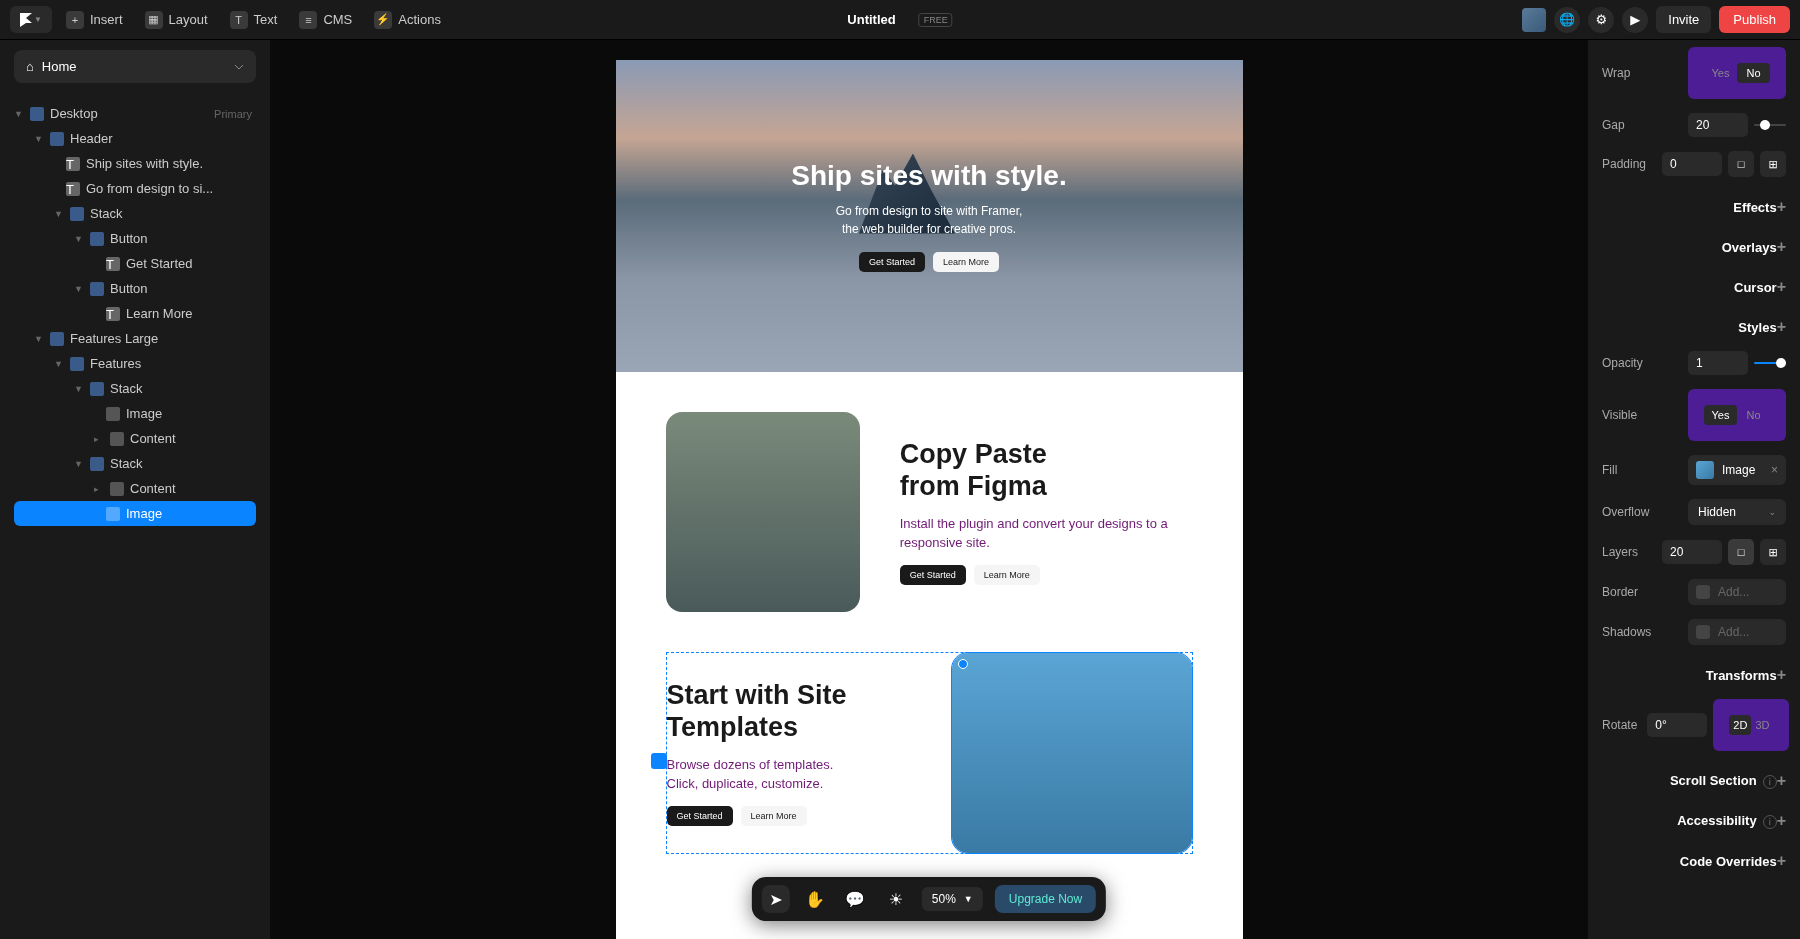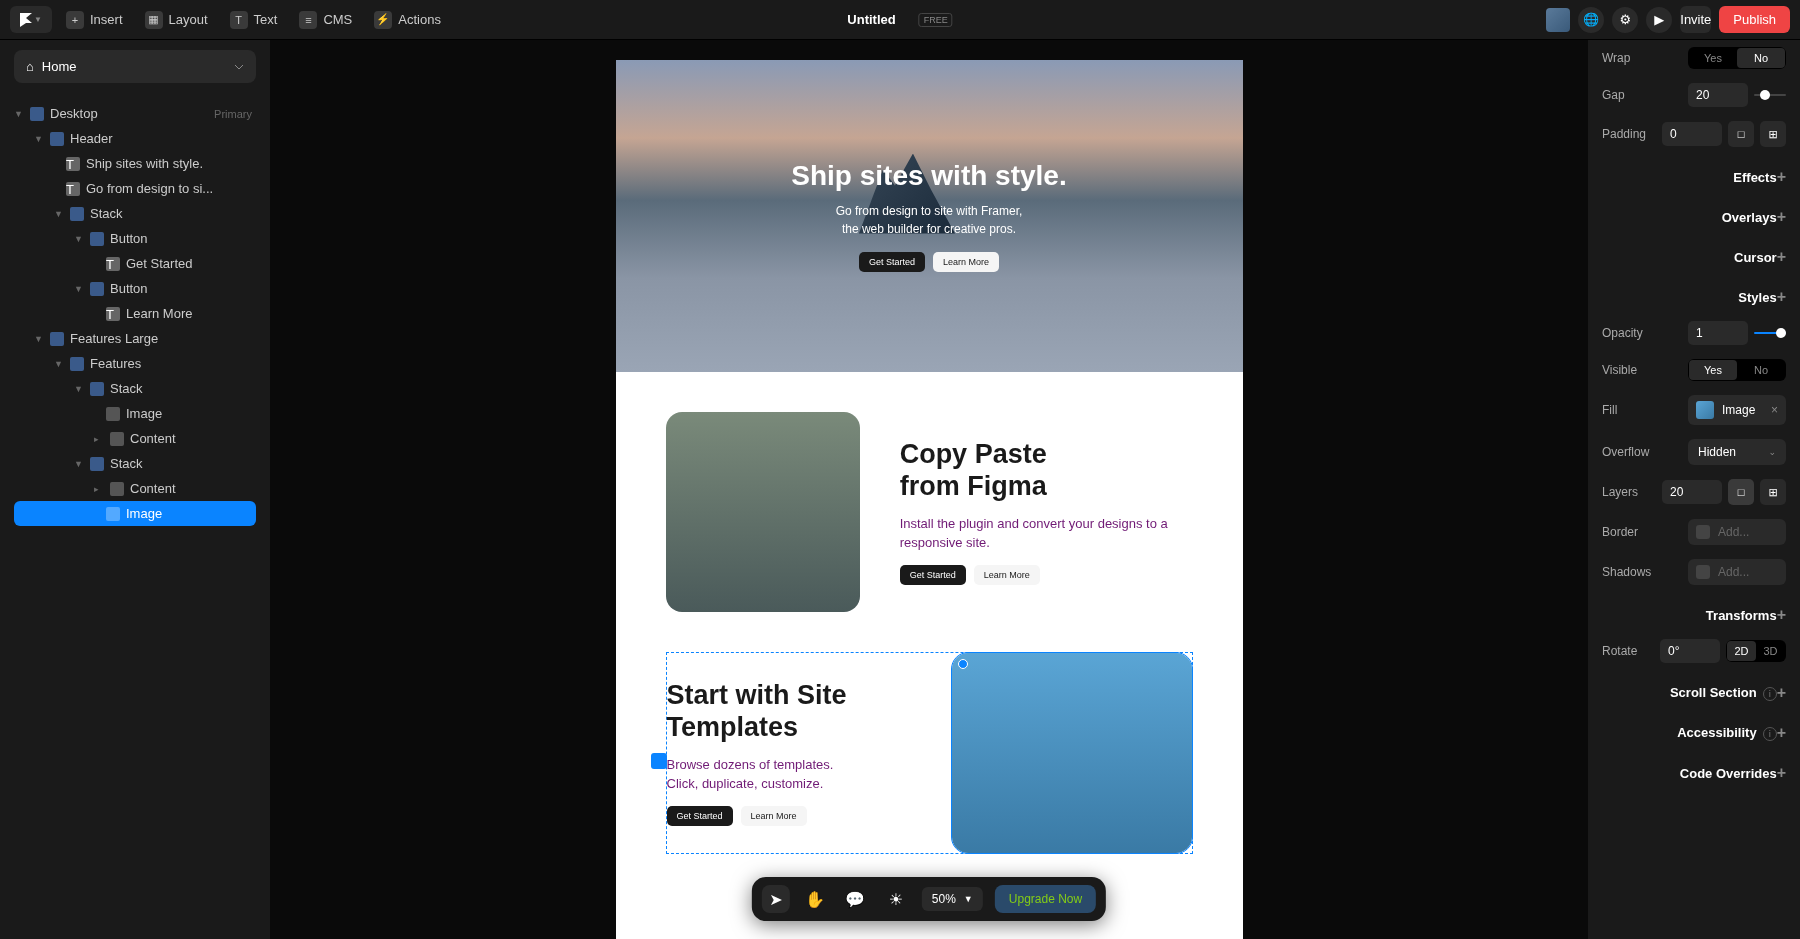--- a/index.html
+++ b/index.html
@@ -7,21 +7,21 @@
 .topbar{height:40px;background:#1a1a1a;display:flex;align-items:center;padding:0 10px;gap:6px;border-bottom:1px solid #000}
 .logo-btn{width:42px;height:27px;background:#2a2a2a;border-radius:6px;display:flex;align-items:center;justify-content:center;gap:2px}
 .tb-item{display:flex;align-items:center;gap:6px;padding:5px 8px;color:#ccc;font-size:13px;cursor:pointer}
 .tb-icon{width:18px;height:18px;background:#3a3a3a;border-radius:4px;display:flex;align-items:center;justify-content:center;font-size:11px}
 .title-center{position:absolute;left:50%;transform:translateX(-50%);display:flex;align-items:center;gap:23px}
 .title-txt{font-size:13px;font-weight:600;color:#fff}
 .free-badge{font-size:9px;color:#888;border:1px solid #444;padding:1px 4px;border-radius:3px}
 .tb-right{margin-left:auto;display:flex;align-items:center;gap:8px}
 .avatar{width:24px;height:24px;border-radius:4px;background:linear-gradient(135deg,#5a7a9a,#3a5a7a)}
 .circ-btn{width:26px;height:26px;border-radius:50%;background:#2a2a2a;display:flex;align-items:center;justify-content:center;font-size:13px}
-.invite-btn{background:#2a2a2a;padding:6px 0;border-radius:6px;font-size:13px}
+.invite-btn{background:#2a2a2a;padding:6px 12px;border-radius:6px;font-size:13px}
 .publish-btn{background:#ef4444;padding:6px 14px;border-radius:6px;font-size:13px;font-weight:500}
 .main{display:flex;height:calc(100% - 40px)}
 .left-panel{width:270px;background:#1a1a1a;padding:10px 14px;overflow-y:auto}
 .tab-row{display:flex;gap:4px;background:#0a0a0a;padding:3px;border-radius:8px;margin-bottom:14px}
 .tab{flex:1;text-align:center;padding:7px;font-size:13px;color:#888;border-radius:6px;cursor:pointer}
 .tab.active{background:#2a2a2a;color:#fff}
 .home-sel{background:#2a2a2a;padding:9px 12px;border-radius:8px;display:flex;align-items:center;gap:8px;font-size:13px;margin-bottom:18px}
 .home-sel svg{margin-left:auto}
 .tree{font-size:13px}
 .tree-row{display:flex;align-items:center;padding:5px 4px;gap:6px;cursor:pointer;border-radius:6px}
@@ -49,26 +49,26 @@
 .feat-img.sel::before{content:"";position:absolute;top:6px;left:6px;width:8px;height:8px;border:1px solid #fff;border-radius:50%;background:#0a84ff}
 .feat-txt h2{color:#1a1a1a;font-size:27px;font-weight:800;line-height:1.15}
 .feat-txt p{color:#701a75;font-size:13px;margin:12px 0;line-height:1.5}
 .feat-txt .btns{display:flex;gap:8px}
 .sel-frame{border:1px dashed #0a84ff;padding:0}
 .sel-handle{position:absolute;left:-16px;width:16px;height:16px;background:#0a84ff;border-radius:3px;top:50%}
 .bottom-toolbar{position:absolute;bottom:18px;left:50%;transform:translateX(-50%);background:#1a1a1a;border-radius:14px;padding:8px 10px;display:flex;align-items:center;gap:12px;box-shadow:0 4px 20px rgba(0,0,0,.5)}
 .bt-icon{width:28px;height:28px;display:flex;align-items:center;justify-content:center;border-radius:8px;font-size:16px}
 .bt-icon.active{background:#2a2a2a}
 .zoom{background:#2a2a2a;padding:5px 10px;border-radius:6px;font-size:12px;display:flex;gap:8px;align-items:center}
-.upgrade{background:#2a4a6a;color:#84cc16;padding:7px 14px;border-radius:8px;font-size:12px;font-weight:500}
+.upgrade{background:#2a4a6a;color:#5eead4;padding:7px 14px;border-radius:8px;font-size:12px;font-weight:500}
 .right-panel{width:212px;background:#1a1a1a;padding:0 14px;overflow-y:auto;font-size:12px}
 .prop-row{display:flex;align-items:center;padding:7px 0;gap:10px}
 .prop-label{width:76px;color:#aaa;font-size:12px}
 .prop-ctrl{flex:1;display:flex;gap:6px;align-items:center}
-.toggle{display:flex;background:#000000;border-radius:6px;padding:1px;flex:1}
+.toggle{display:flex;background:#4c1d95;border-radius:6px;padding:16px;flex:1}
 .toggle span{flex:1;text-align:center;padding:4px;font-size:11px;border-radius:4px;color:#888}
 .toggle span.on{background:#2a2a2a;color:#fff}
 .num-input{background:#2a2a2a;border:none;color:#fff;padding:5px 8px;border-radius:5px;width:60px;font-size:12px}
 .slider{flex:1;height:2px;background:#444;position:relative;border-radius:2px}
 .slider::after{content:"";position:absolute;width:10px;height:10px;background:#fff;border-radius:50%;top:-4px}
 .sq-btn{width:26px;height:26px;background:#2a2a2a;border-radius:5px;display:flex;align-items:center;justify-content:center;font-size:11px}
 .section-hdr{display:flex;justify-content:flex-end;align-items:center;padding:14px 0 8px;font-size:13px;font-weight:700}
 .plus{font-size:16px;color:#888;cursor:pointer}
 .fill-row{background:#2a2a2a;padding:6px 8px;border-radius:6px;display:flex;align-items:center;gap:8px;flex:1}
 .fill-thumb{width:18px;height:18px;background:linear-gradient(135deg,#5aa5d5,#3a7aa5);border-radius:3px}

